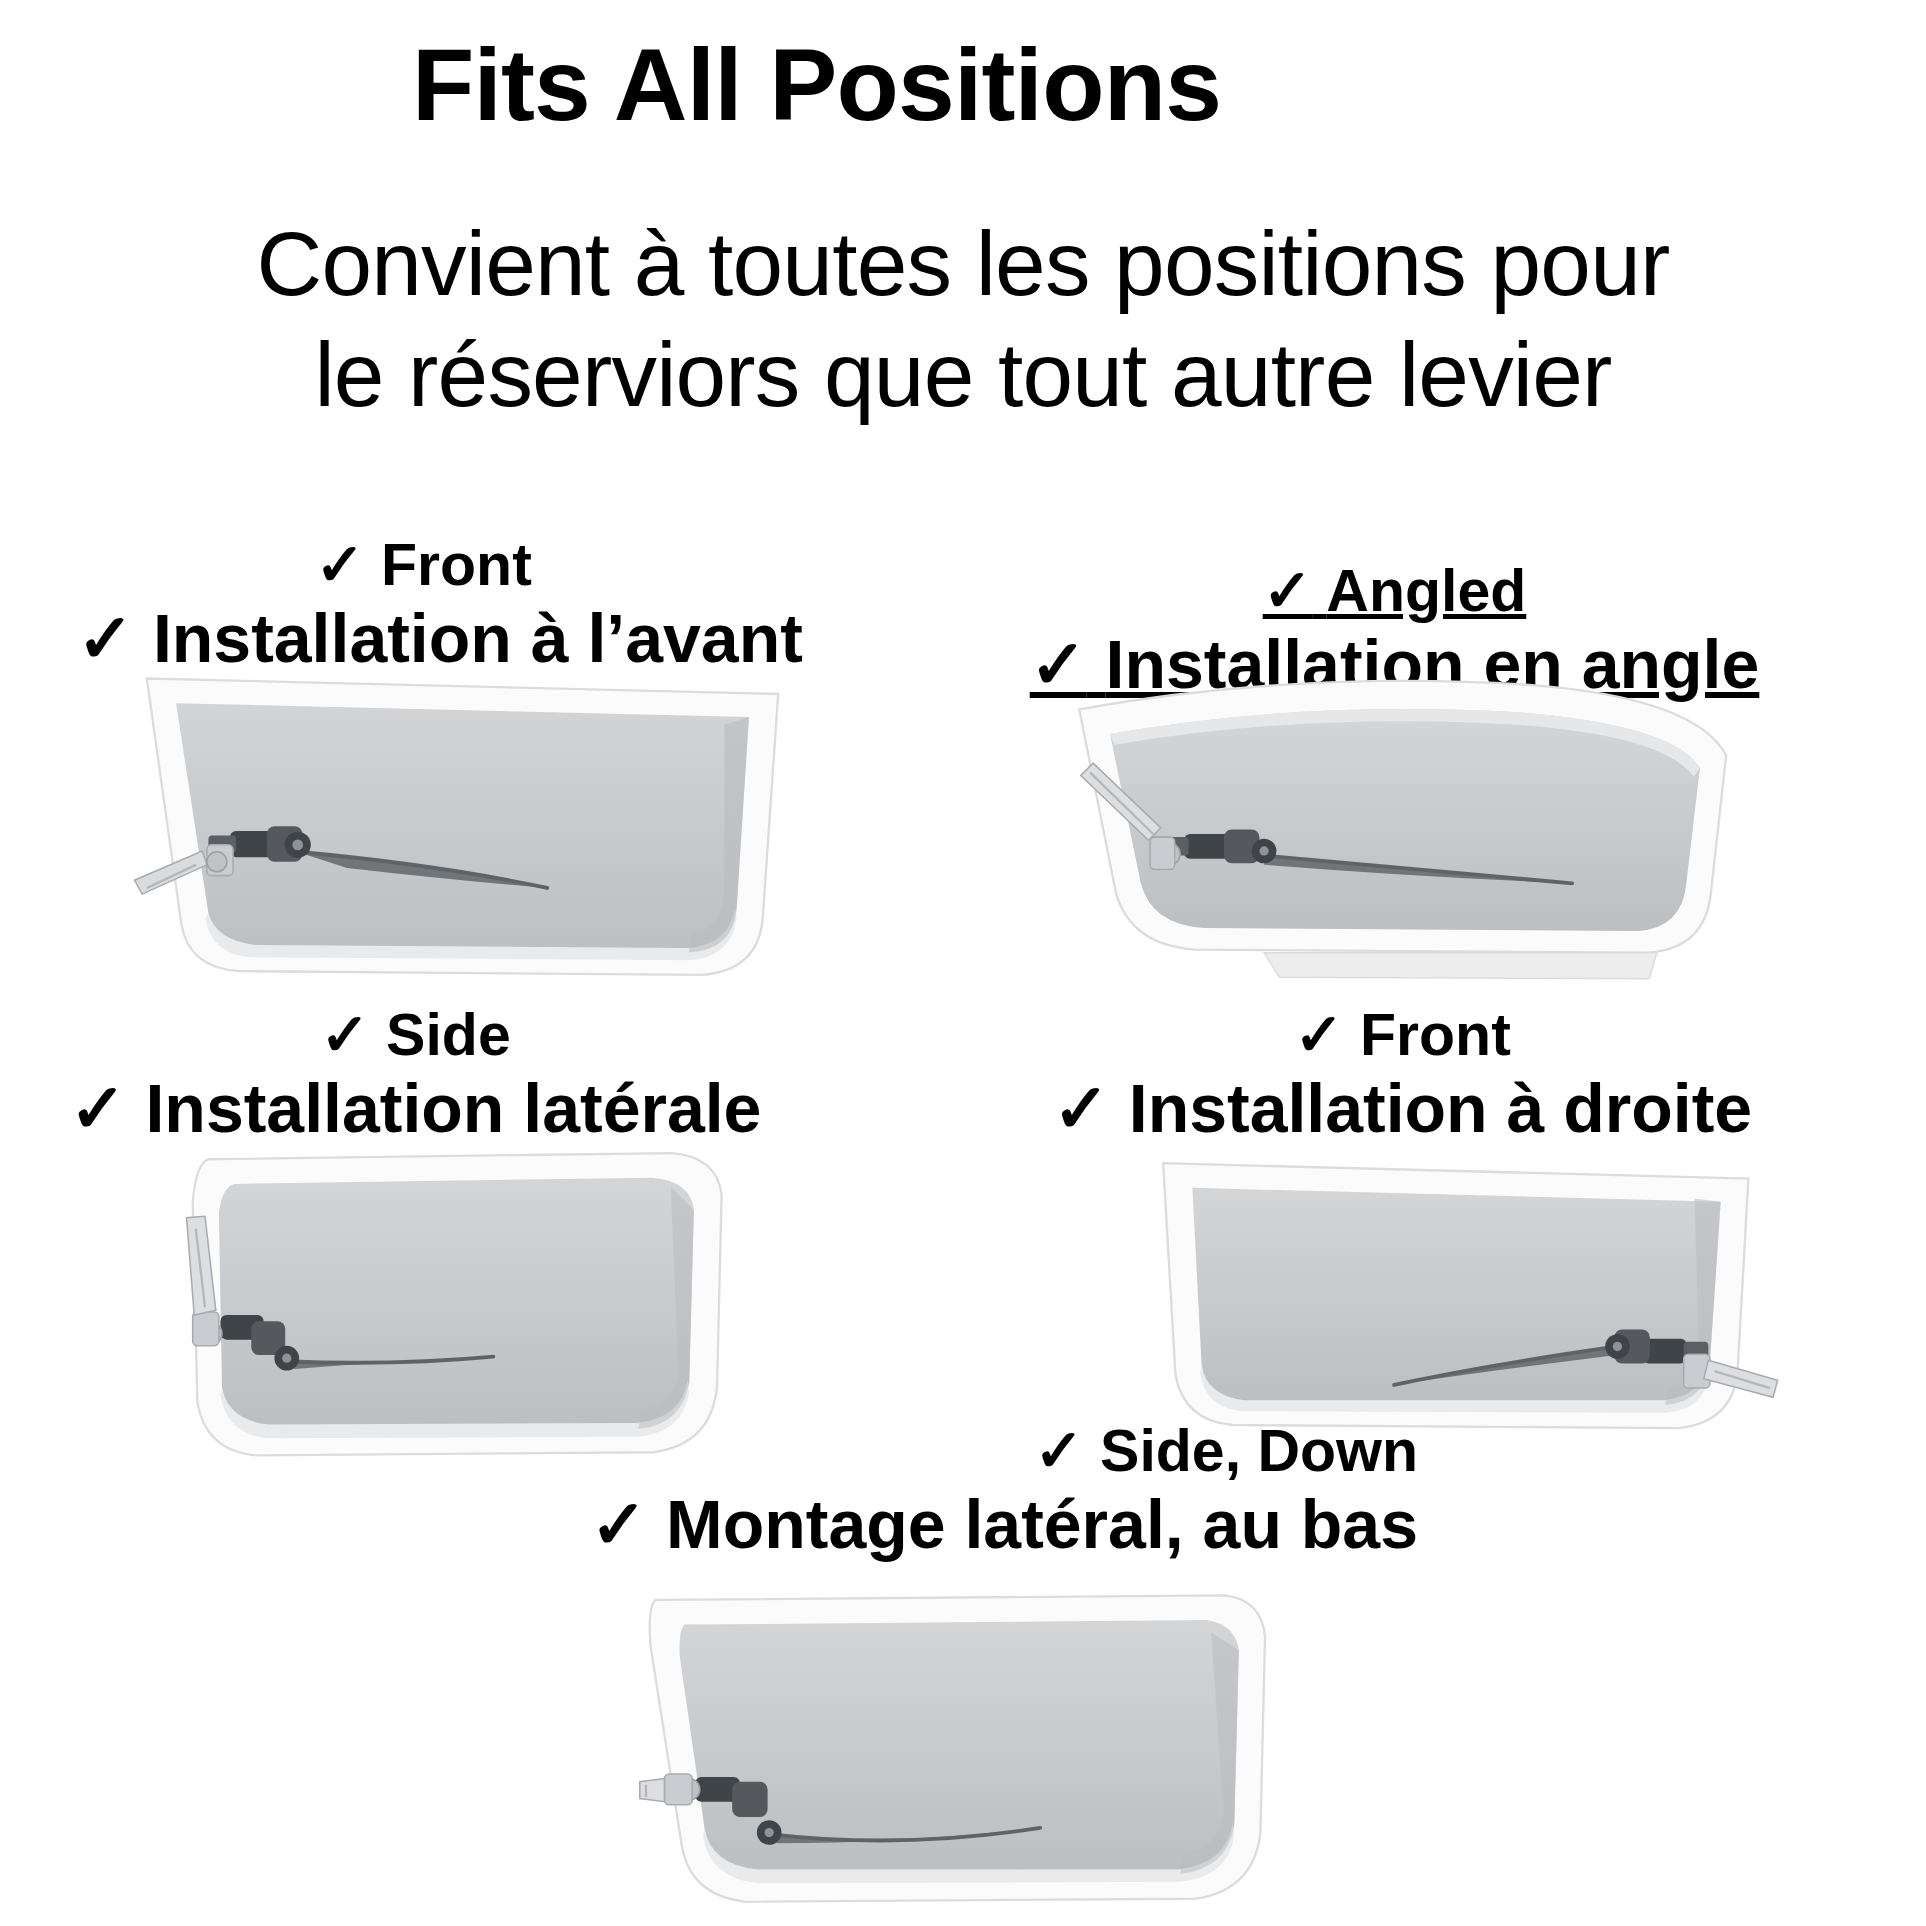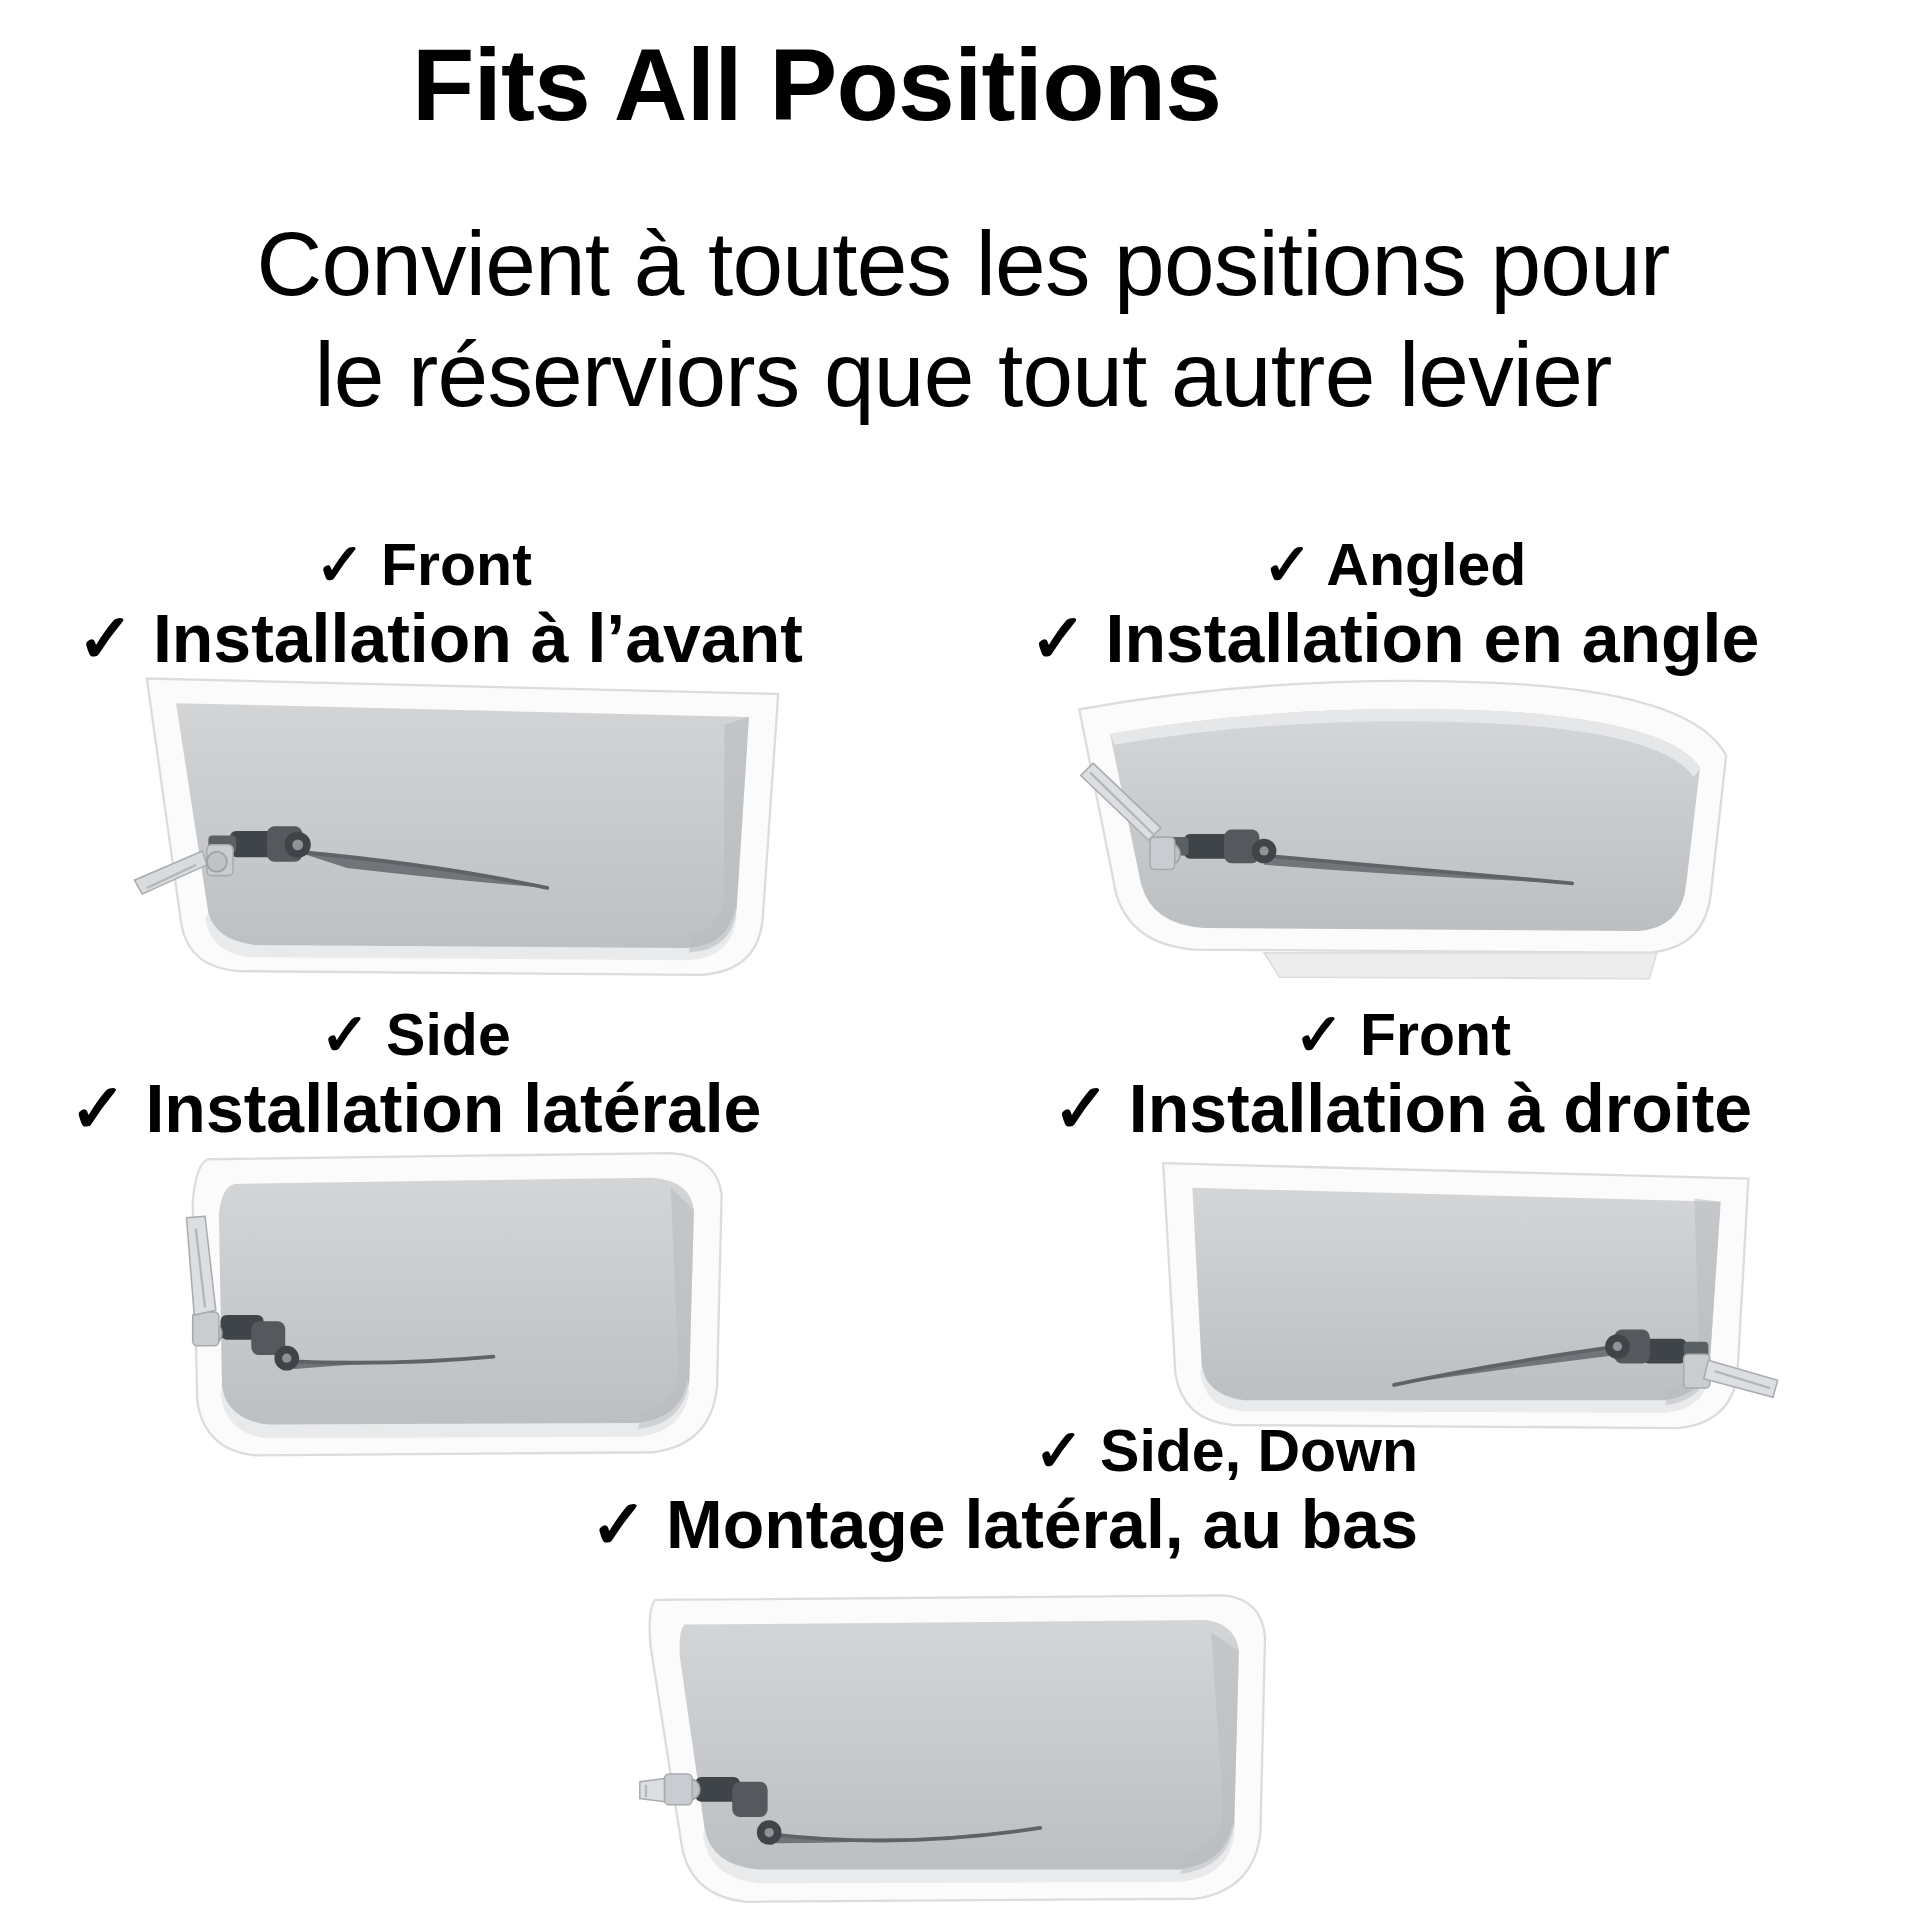--- a/index.html
+++ b/index.html
@@ -129,21 +129,21 @@
 
       <g>
         <rect x="118" y="236" width="34" height="40" rx="6" fill="#c9ccd0" stroke="#a8abae" stroke-width="2"></rect>
         <path d="M118 262 L34 300 L24 282 L112 244 Z" fill="#d9dcdf" stroke="#a9acaf" stroke-width="2"></path>
         <path d="M40 292 L104 262" stroke="#b4b7ba" stroke-width="3"></path>
         <circle cx="131" cy="258" r="13" fill="#bfc3c6" stroke="#9da0a3" stroke-width="2"></circle>
       </g>
     </svg>
   </div>
 
-  <div class="label-block" style="top:532px; left:1017px; width:755px;">
+  <div class="label-block" style="top:558px; left:1017px; width:755px;text-decoration:underline;">
     <div class="label-en">
       <span class="check">✓</span>
       <span>Angled</span>
     </div>
     <div class="label-fr">
       <span class="check">✓</span>
       <span>Installation en angle</span>
     </div>
   </div>
 

